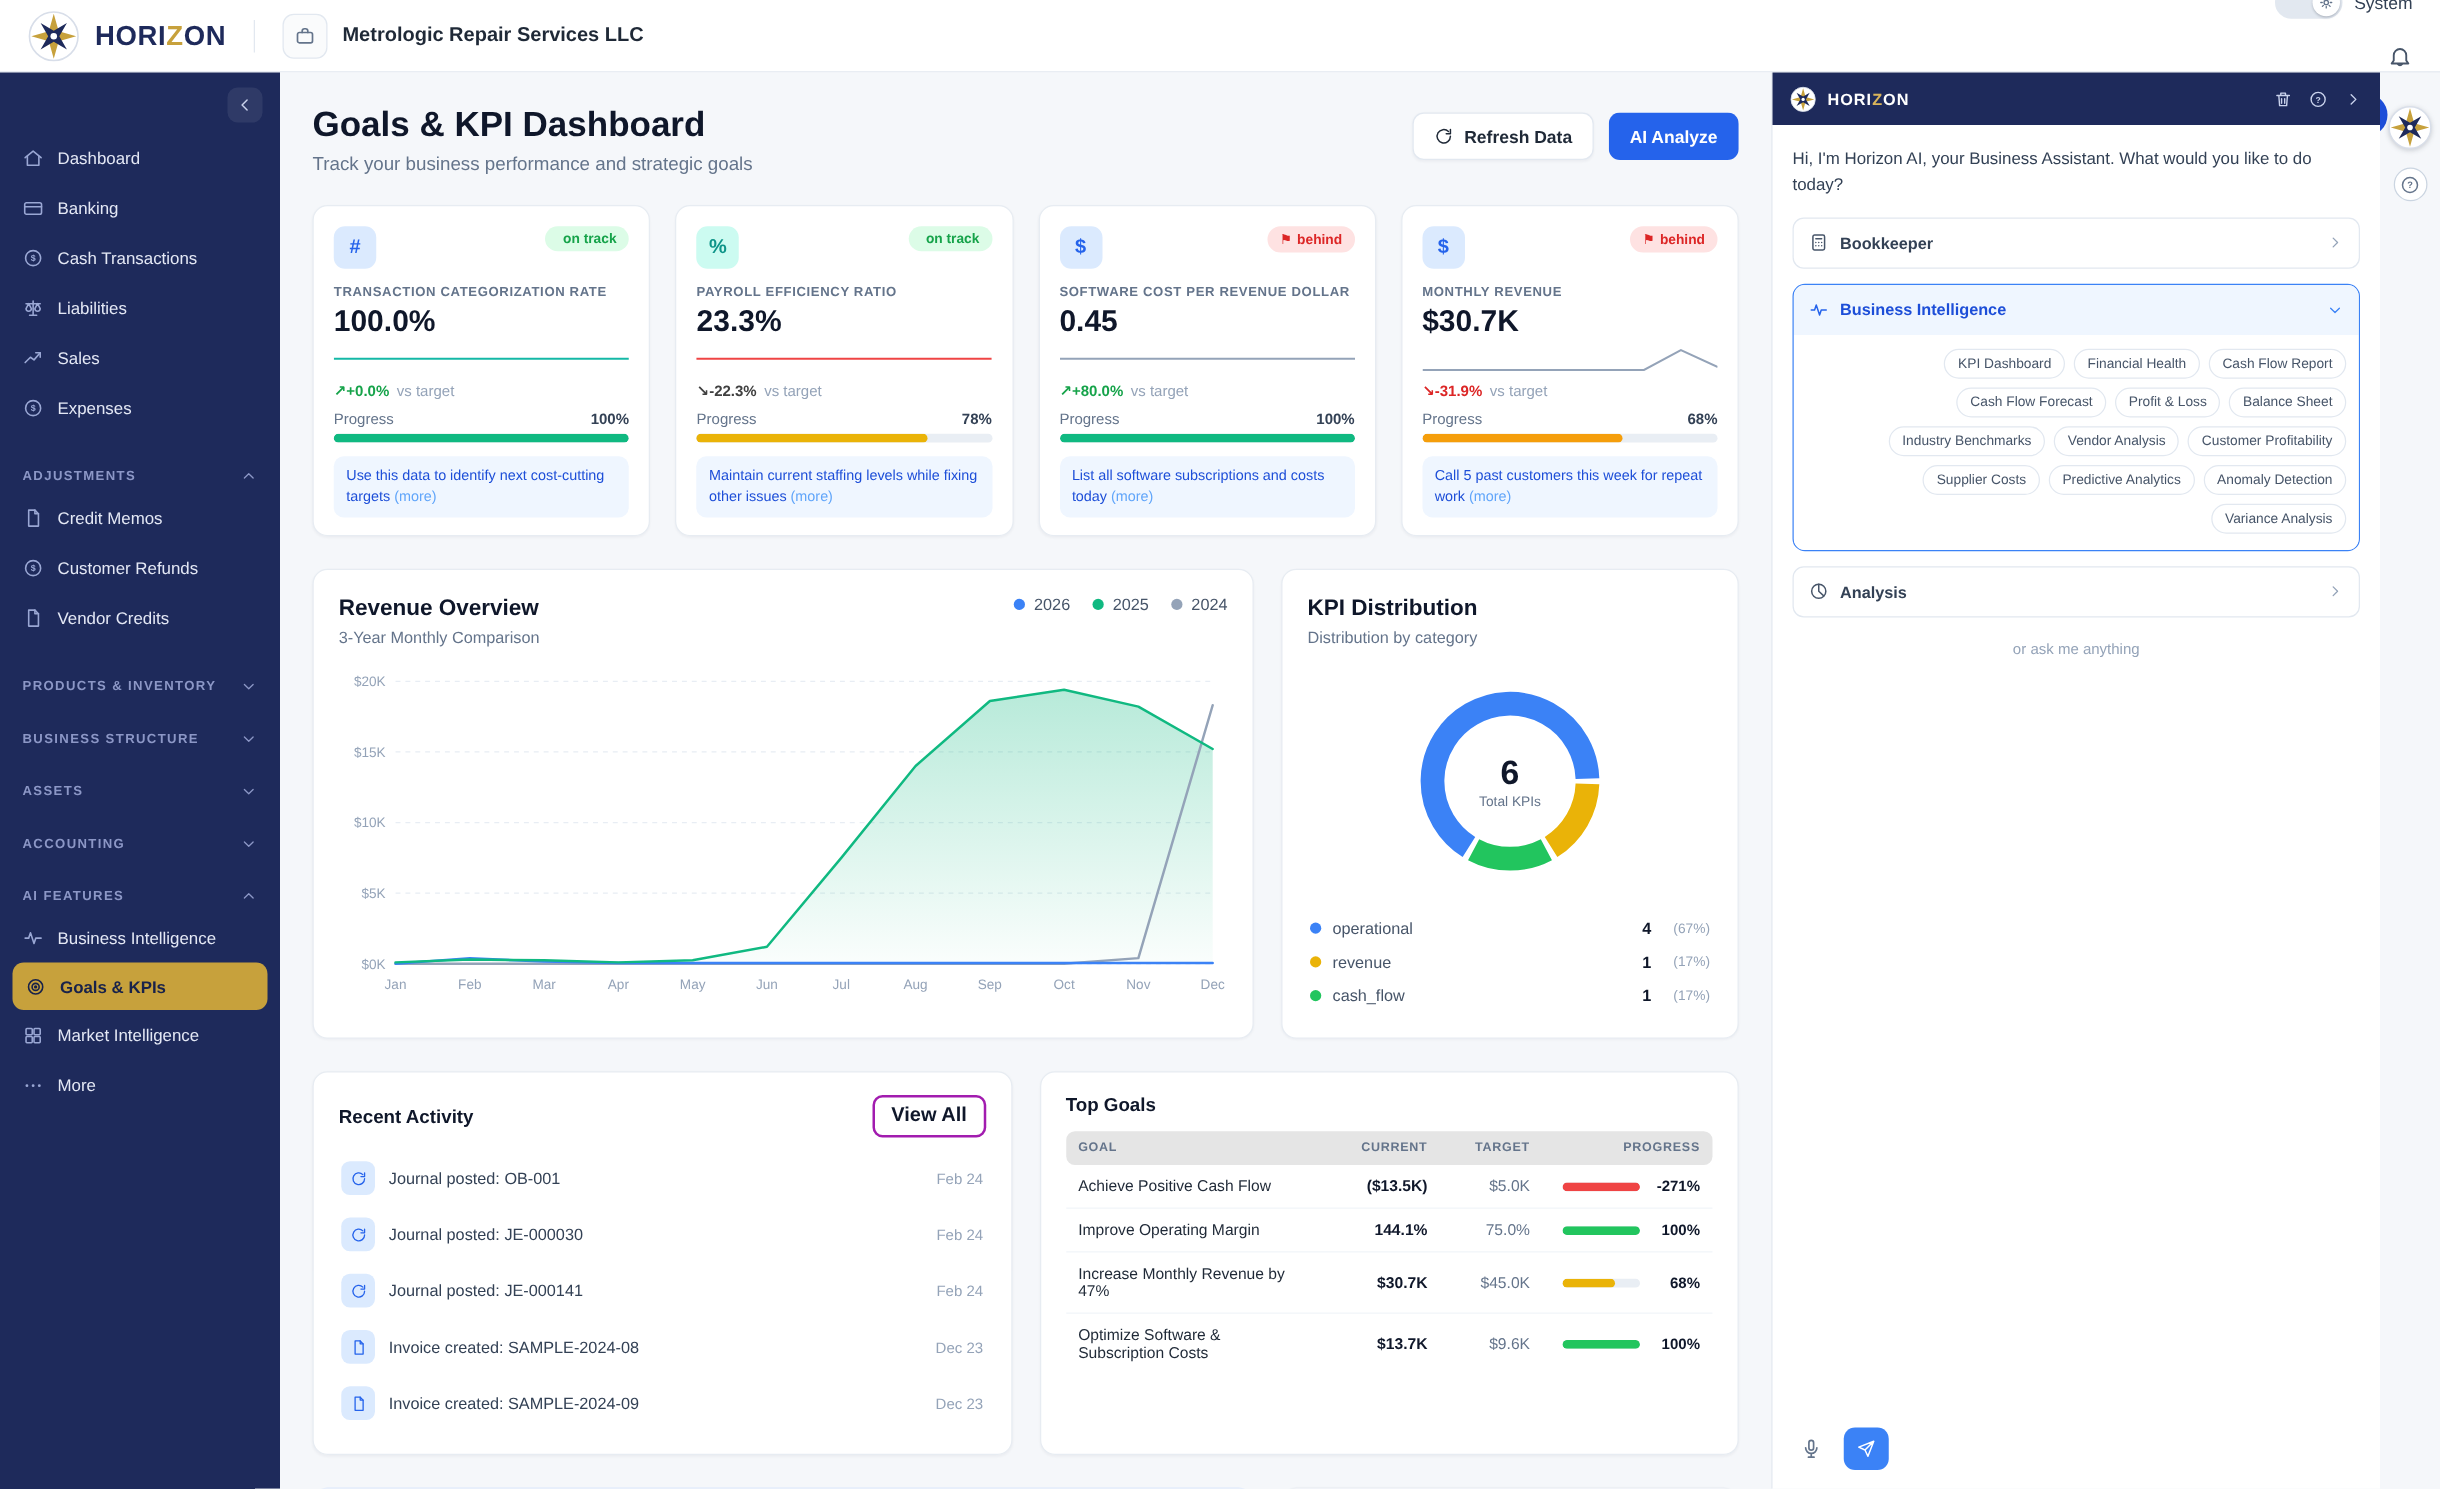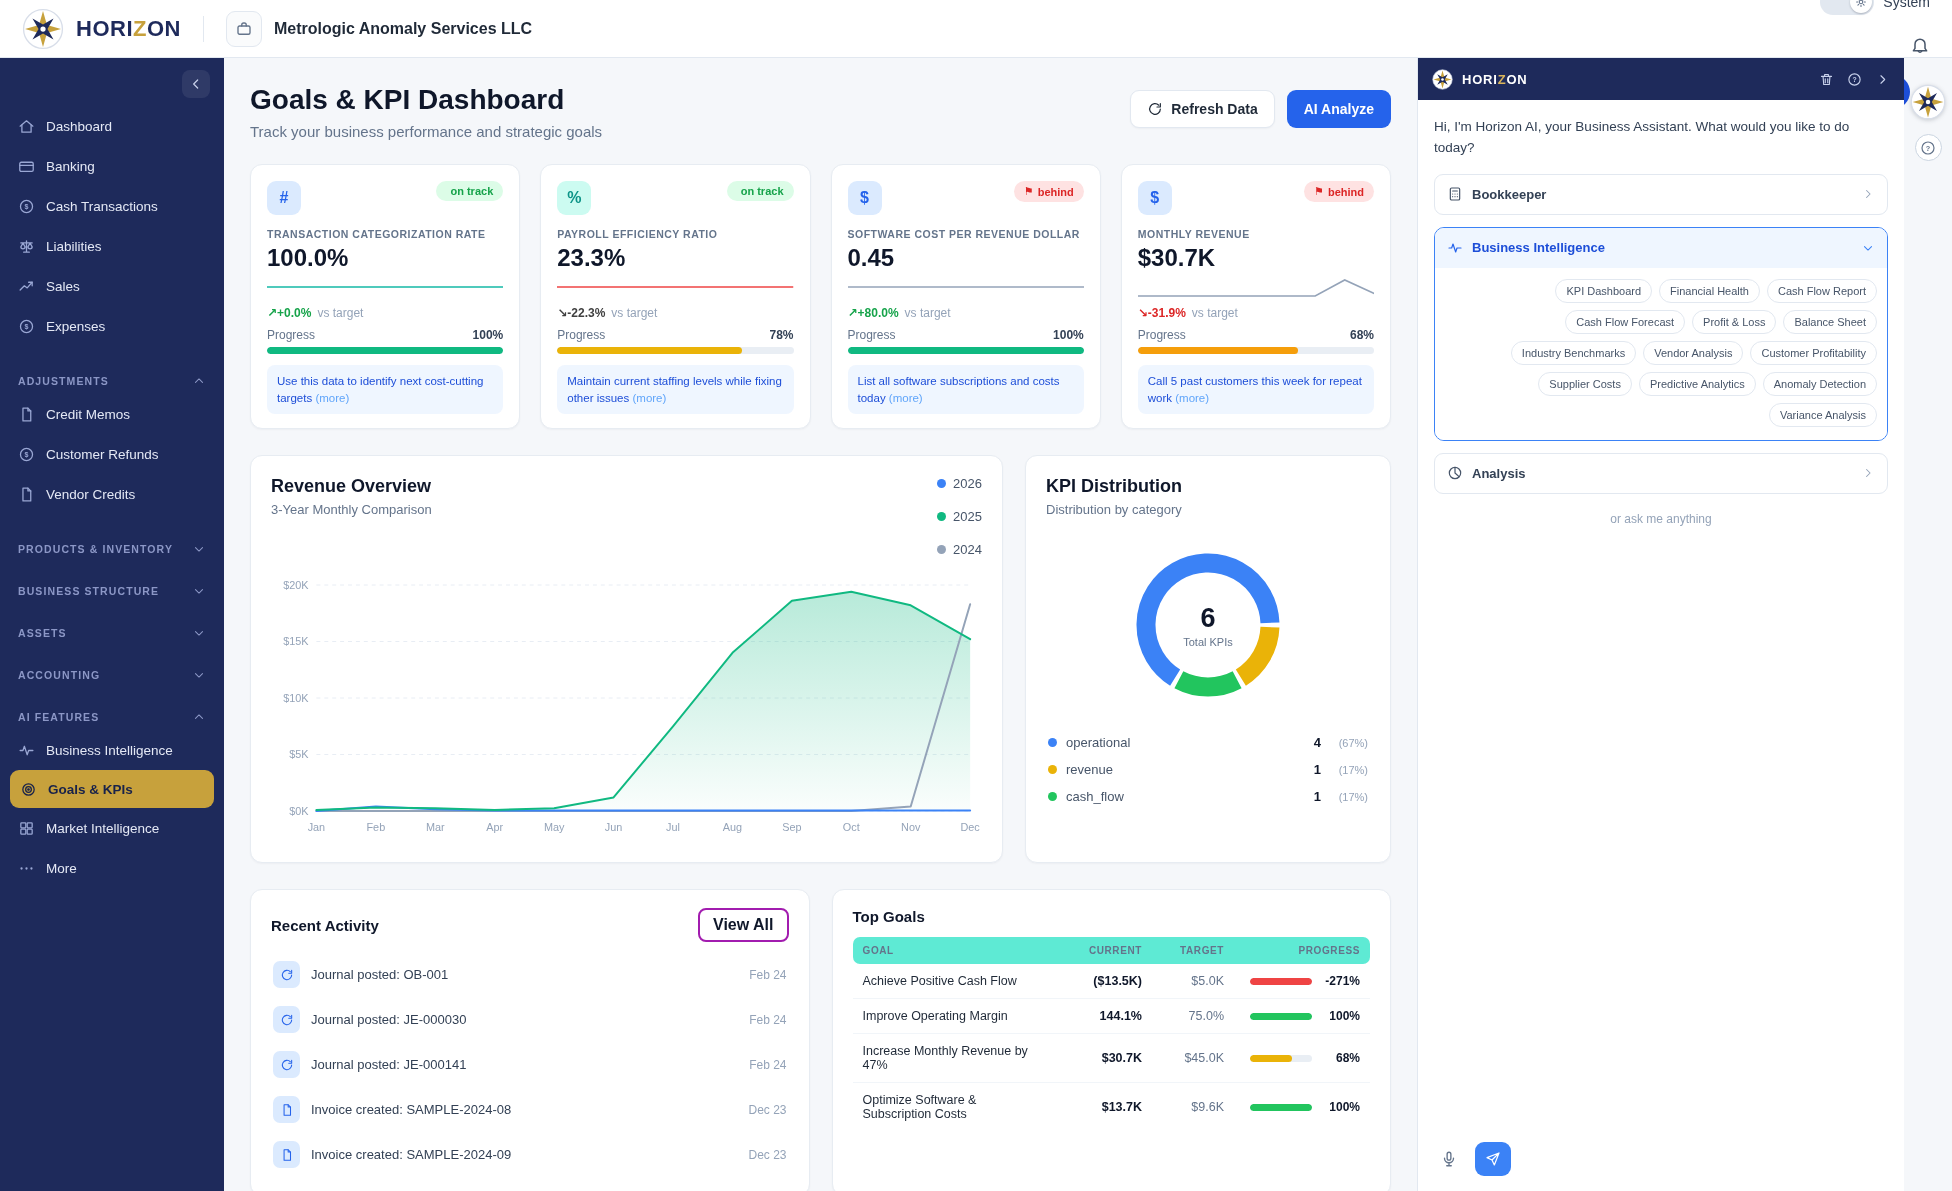--- a/index.html
+++ b/index.html
@@ -88,21 +88,21 @@
   .tip { margin-top:11px; background:#EFF6FF; border-radius:8px; padding:8px 10px;
     font-size:11.5px; line-height:1.45; color:#1D4ED8; }
   .tip .more { color:#60A5FA; cursor:pointer; }
 
   
   .row2 { display:grid; grid-template-columns:1fr 366px; gap:22px; margin-bottom:26px; }
   .chart-card { padding:20px; }
   .chart-head { display:flex; justify-content:space-between; align-items:flex-start; }
   .card-title { font-size:18px; font-weight:700; color:#0F172A; }
   .card-sub { font-size:13px; color:#64748B; margin-top:5px; }
-  .legend { display:flex; gap:18px; align-items:center;flex-direction:column; }
+  .legend { display:flex; gap:18px; align-items:center; }
   .legend-item { display:flex; align-items:center; gap:7px; font-size:13px; color:#475569; }
   .dot { width:9px; height:9px; border-radius:50%; display:inline-block; }
   #revenueChart { width:100%; height:268px; margin-top:14px; }
 
   .donut-wrap { position:relative; width:172px; height:172px; margin:22px auto 18px; }
   .donut-wrap svg { width:172px; height:172px; }
   .donut-center { position:absolute; inset:0; display:flex; flex-direction:column; align-items:center; justify-content:center; }
   .donut-center .num { font-size:27px; font-weight:800; color:#0F172A; }
   .donut-center .lbl { font-size:11px; color:#64748B; margin-top:2px; }
   .dist-legend { margin-top:6px; }
@@ -118,21 +118,21 @@
   .btn-small { background:#fff; border:2px solid #a21caf; border-radius:8px; padding:6px 13px;
     font-size:16px; font-weight:600; color:#0f172a; cursor:pointer; }
   .act-row { display:flex; align-items:center; gap:11px; padding:9px 2px; }
   .act-ic { width:27px; height:27px; border-radius:7px; background:#DBEAFE; color:#2563EB;
     display:flex; align-items:center; justify-content:center; flex-shrink:0; }
   .act-ic .icn { width:14px; height:14px; }
   .act-text { font-size:13px; color:#334155; }
   .act-date { margin-left:auto; font-size:12px; color:#94A3B8; }
 
   .gt-head, .gt-row { display:grid; grid-template-columns:1fr 88px 74px 128px; align-items:center; gap:8px; }
-  .gt-head { background:#5eead4; border-radius:7px; padding:8px 10px; font-size:10px; font-weight:700;
+  .gt-head { background:#e5e5e5; border-radius:7px; padding:8px 10px; font-size:10px; font-weight:700;
     letter-spacing:.6px; color:#64748B; }
   .gt-row { padding:10px 10px; border-bottom:1px solid #F1F5F9; font-size:12.5px; }
   .gt-row:last-child { border-bottom:none; }
   .r { text-align:right; }
   .g-name { color:#1F2937; font-weight:500; }
   .g-cur { font-weight:700; color:#0F172A; }
   .g-tgt { color:#64748B; }
   .g-prog { display:flex; align-items:center; gap:8px; justify-content:flex-end; }
   .g-track { width:62px; flex-shrink:0; }
   .g-pct { font-weight:700; color:#0F172A; width:40px; text-align:right; font-size:12px; }
@@ -205,21 +205,21 @@
   <span class="brand-text"><span>HORI</span><span class="gold">Z</span><span>ON</span></span>
   <span class="v-div"></span>
   <span class="company-box">
       <span class="icn">
         <svg viewBox="0 0 24 24" fill="none" stroke="currentColor" stroke-width="1.8" stroke-linecap="round" stroke-linejoin="round">
           <rect x="4" y="8" width="16" height="11" rx="2"></rect>
           <path d="M9 8V6.5A2.5 2.5 0 0 1 11.5 4h1A2.5 2.5 0 0 1 15 6.5V8"></path>
         </svg>
       </span>
     </span>
-  <span class="company">Metrologic Anomaly Services LLC</span>
+  <span class="company">Metrologic Repair Services LLC</span>
   <div class="topbar-right">
     <span class="tb-ic icn">
         <svg viewBox="0 0 24 24" fill="none" stroke="currentColor" stroke-width="1.8" stroke-linecap="round" stroke-linejoin="round">
           <circle cx="11" cy="11" r="7"></circle>
           <path d="M16.5 16.5 21 21"></path>
         </svg>
       </span>
     <div style="display:flex;align-items:center;gap:9px;">
       <span class="toggle">
           <span class="knob">

